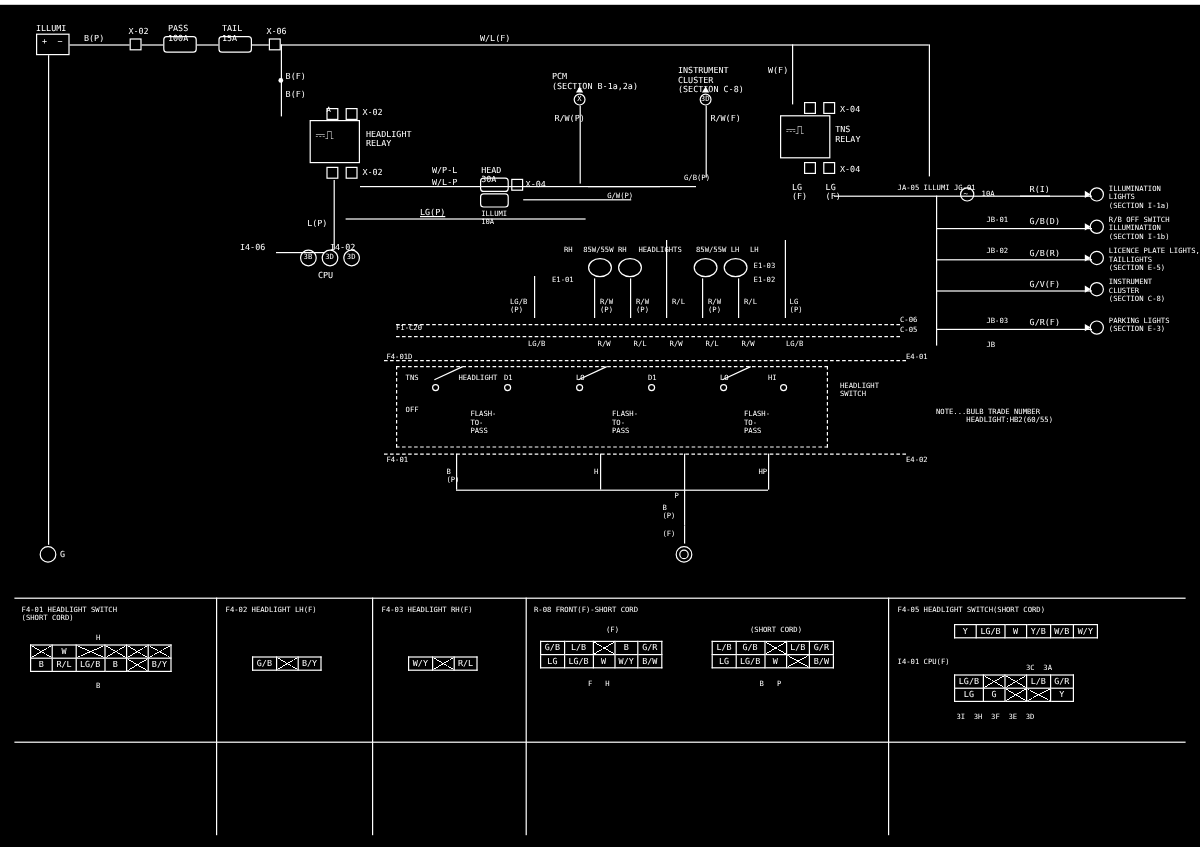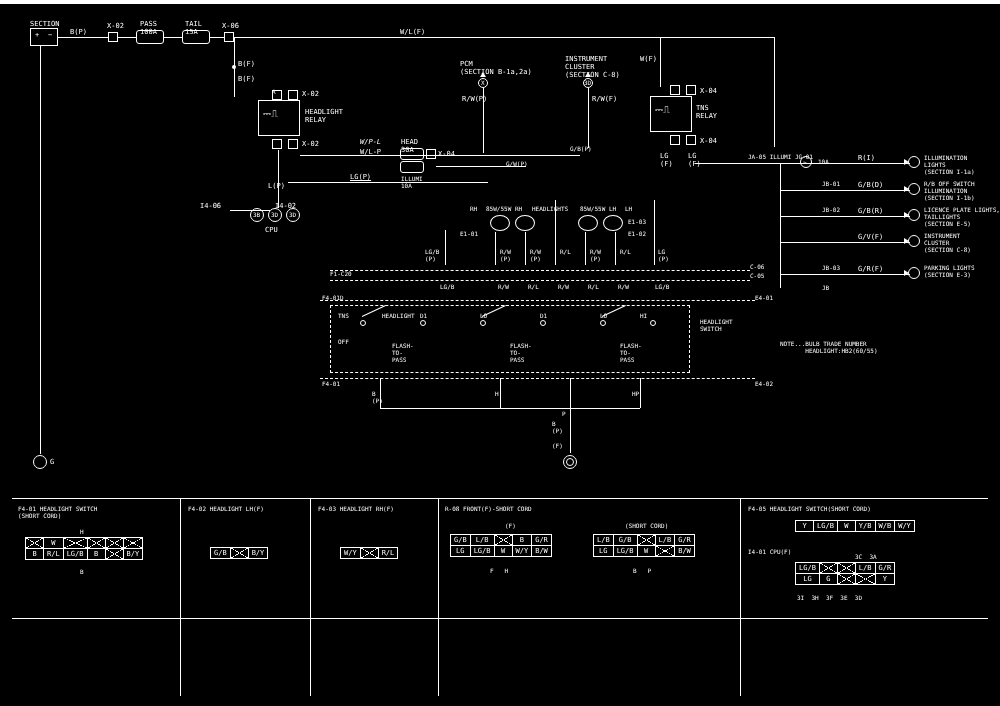--- a/index.html
+++ b/index.html
@@ -100,21 +100,21 @@
 <div class="outer-frame"></div>
 
 <div class="hline" style="left:12px; top:498px; width:976px;"></div>
 <div class="hline" style="left:12px; top:618px; width:976px;"></div>
 
 <div class="vline" style="left:180px; top:498px; height:198px;"></div>
 <div class="vline" style="left:310px; top:498px; height:198px;"></div>
 <div class="vline" style="left:438px; top:498px; height:198px;"></div>
 <div class="vline" style="left:740px; top:498px; height:198px;"></div>
 
-<div class="lbl" style="left:30px; top:20px;">SECTION</div>
+<div class="lbl" style="left:30px; top:20px;">ILLUMI</div>
 <div class="box" style="left:30px; top:28px; width:28px; height:18px;"></div>
 <div class="lbl" style="left:35px; top:31px;">+</div>
 <div class="lbl" style="left:48px; top:31px;">−</div>
 
 <div class="hline" style="left:58px; top:37px; width:50px;"></div>
 <div class="lbl" style="left:70px; top:28px;">B(P)</div>
 
 <div class="box" style="left:108px; top:32px; width:10px; height:10px;"></div>
 <div class="lbl" style="left:107px; top:22px;">X-02</div>
 
@@ -149,21 +149,21 @@
 <div class="lbl" style="left:305px; top:108px;">HEADLIGHT
 RELAY</div>
 
 <div class="lbl" style="left:263px; top:108px; font-size:10px;">⎓⎍</div>
 
 <div class="box" style="left:272px; top:139px; width:10px; height:10px;"></div>
 <div class="box" style="left:288px; top:139px; width:10px; height:10px;"></div>
 <div class="lbl" style="left:302px; top:140px;">X-02</div>
 
 <div class="hline" style="left:300px; top:155px; width:280px;"></div>
-<div class="lbl" style="left:360px; top:138px;font-style:italic;">W/P-L</div>
+<div class="lbl" style="left:360px; top:138px;">W/P-L</div>
 <div class="lbl" style="left:360px; top:148px;">W/L-P</div>
 <div class="box" style="left:400px; top:148px; width:24px; height:12px; border-radius:3px;"></div>
 <div class="lbl" style="left:401px; top:138px;">HEAD
 30A</div>
 <div class="box" style="left:426px; top:149px; width:10px; height:10px;"></div>
 <div class="lbl" style="left:438px; top:150px;">X-04</div>
 <div class="hline" style="left:436px; top:166px; width:90px;"></div>
 <div class="box" style="left:400px; top:161px; width:24px; height:12px; border-radius:3px;"></div>
 <div class="lbl" style="left:401px; top:175px; font-size:6px;">ILLUMI
 10A</div>
@@ -258,21 +258,21 @@
 <div class="lbl" style="left:275px; top:202px;">I4-02</div>
 <div class="circle" style="left:250px; top:208px; width:14px; height:14px;"></div>
 <div class="circle" style="left:268px; top:208px; width:14px; height:14px;"></div>
 <div class="circle" style="left:286px; top:208px; width:14px; height:14px;"></div>
 <div class="lbl" style="left:253px; top:211px; font-size:6px;">3B</div>
 <div class="lbl" style="left:271px; top:211px; font-size:6px;">3D</div>
 <div class="lbl" style="left:289px; top:211px; font-size:6px;">3D</div>
 <div class="lbl" style="left:265px; top:226px;">CPU</div>
 
 <div class="vline" style="left:278px; top:150px; height:58px;"></div>
-<div class="lbl" style="left:268px; top:182px;">L(P)</div>
+<div class="lbl" style="left:256px; top:182px;">L(P)</div>
 <div class="hline" style="left:288px; top:182px; width:200px;"></div>
 <div class="lbl" style="left:350px; top:173px;text-decoration:underline;">LG(P)</div>
 
 <div class="lbl" style="left:470px; top:205px; font-size:6px;">RH</div>
 <div class="lbl" style="left:486px; top:205px; font-size:6px;">85W/55W RH</div>
 <div class="lbl" style="left:532px; top:205px; font-size:6px;">HEADLIGHTS</div>
 <div class="lbl" style="left:580px; top:205px; font-size:6px;">85W/55W LH</div>
 <div class="lbl" style="left:625px; top:205px; font-size:6px;">LH</div>
 
 <div class="circle" style="left:490px; top:215px; width:20px; height:16px; border-radius:50%;"></div>

